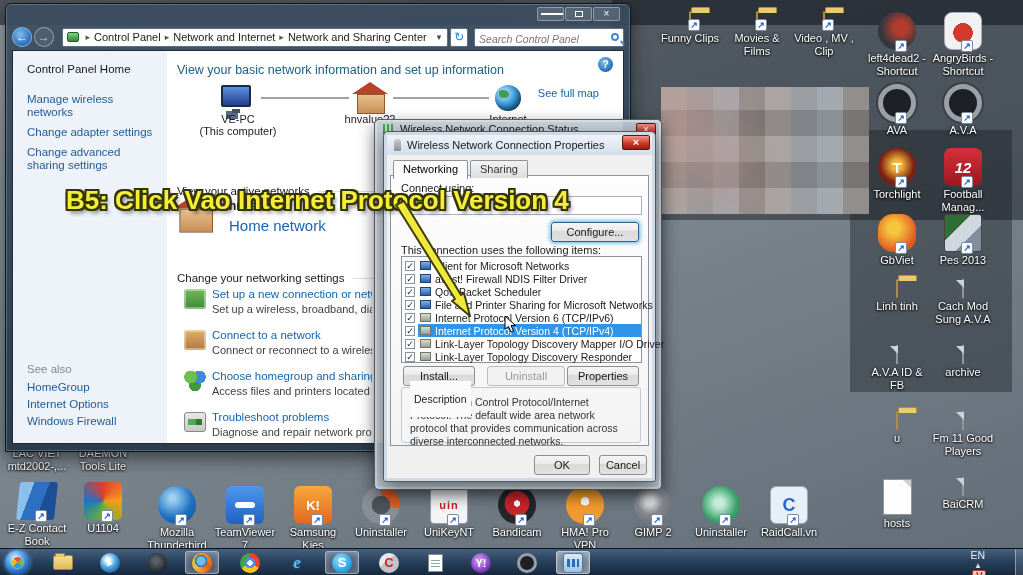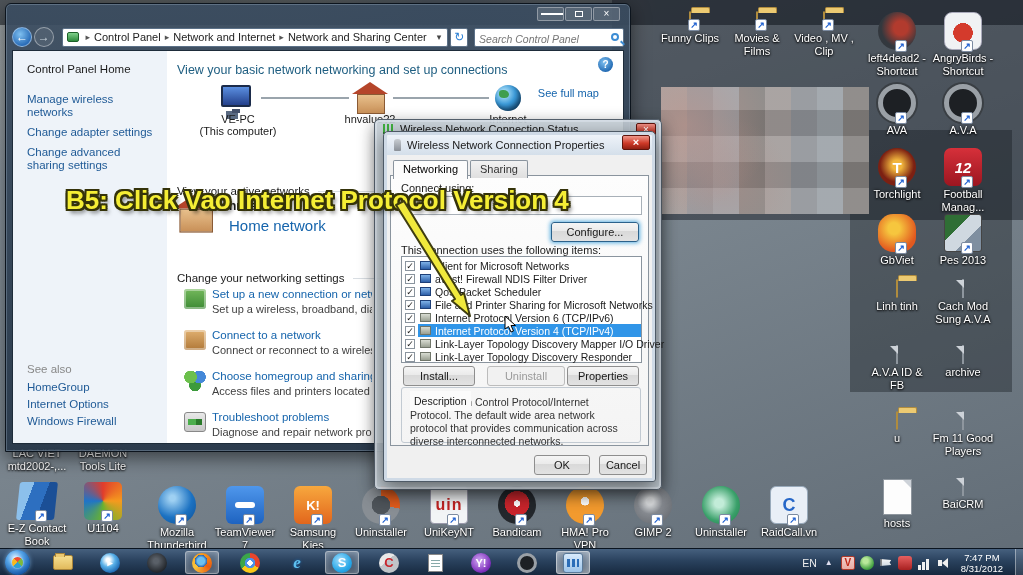--- a/index.html
+++ b/index.html
@@ -43,21 +43,21 @@
   .i-fm { background:linear-gradient(#d6303a,#9c1620); font-style:italic; }
   .i-gb { background:radial-gradient(circle at 42% 38%, #f6c63e 18%, #e2591f 70%); border-radius:40%; }
   .i-pes { background:linear-gradient(135deg,#2f6e35 0 35%, #cfd8e0 35% 65%, #7f8fa0 65%); border:1px solid #444; border-radius:3px; }
   .i-ez { background:linear-gradient(105deg,#8cc0ec 30%, #2d6fc0 30% 62%, #1b4f96 62%); transform:skewX(-6deg); border-radius:3px; }
   .i-u1104 { background:conic-gradient(#e03c2c,#f59a1e,#69b32e,#1f74c8,#e03c2c); border-radius:5px; }
   .i-tb { background:radial-gradient(circle at 38% 32%, #9ed0f2 8%, #1c72c2 55%, #0d4d92); }
   .i-tv { background:linear-gradient(#4f97ec,#1e63c0); border-radius:6px; }
   .i-tv::after { content:""; width:20px; height:6px; background:#fff; border-radius:3px; }
   .i-kies { background:linear-gradient(#f7a83e,#e2661c); border-radius:6px; font-size:13px; }
   .i-ps { background:radial-gradient(circle, #4e545a 0 34%, transparent 35%), conic-gradient(#e05c1d 0 28%, #888e94 0); }
-  .i-uni { background:#f2f4f6; border:1px solid #99a; border-radius:4px; color:#c02424; font-size:16px; letter-spacing:1px; }
+  .i-uni { background:#f2f4f6; border:1px solid #99a; border-radius:4px; color:#c02424; font-size:11px; letter-spacing:1px; }
   .i-band { background:radial-gradient(circle at 50% 46%, #ffffff 11%, #c8252c 12% 44%, #23272c 45%); }
   .i-hma { background:radial-gradient(circle at 50% 40%, #fff 14%, #f29a2e 15% 72%, #c8770f); }
   .i-gimp { background:radial-gradient(circle at 42% 40%, #d8dadc 12%, #85898f 40%, #5d6167); }
   .i-unin { background:radial-gradient(circle at 45% 45%, #c2ecd8 15%, #3aa06a 60%, #1f7a48); }
   .i-rc { background:#e9eff7; border:1px solid #9ab; border-radius:6px; color:#2667c8; font-size:18px; }
   .i-sliver-a { width:40px; height:7px; margin-top:30px; background:linear-gradient(90deg,#c03028 40%,#f2f2f2 40%); border:1px solid #666; }
   .i-sliver-b { width:40px; height:7px; margin-top:30px; background:linear-gradient(90deg,#3f84d2 55%,#e8e8e8 55%); border:1px solid #666; }
   .i-hosts { width:29px; height:36px; margin-top:1px; background:#fdfdfd; border:1px solid #8e969e; }
   .i-hosts::before { content:""; position:absolute; top:0; right:0; border-style:solid; border-width:0 8px 8px 0; border-color:transparent #cdd2d8 transparent transparent; }
 
@@ -158,21 +158,21 @@
   .lrow { position:relative; height:13px; display:flex; align-items:center; padding-left:3px; }
   .cb { width:10px; height:10px; background:#fff; border:1px solid #8a949e; font-size:9px; line-height:9px; text-align:center; color:#222; flex:0 0 auto; }
   .bar { display:flex; align-items:center; flex:1; height:13px; margin-left:3px; padding-left:2px; }
   .lrow.sel .bar { background:#3095e8; }
   .li-ico { width:11px; height:9px; flex:0 0 auto; margin-right:4px; }
   .li-ico.blue { background:linear-gradient(#7fb2e8,#2d5fa8); border:1px solid #1d3f78; }
   .li-ico.gray { background:linear-gradient(#d8dcd2,#9aa092); border:1px solid #70766a; }
   .li-label { font-size:10.5px; color:#1a1a1a; white-space:nowrap; }
   .lrow.sel .li-label { color:#fff; }
   .groupbox { position:absolute; left:10px; top:211px; width:240px; height:56px; border:1px solid #c2cad2; border-radius:3px; }
-  .gb-label { position:absolute; left:8px; top:-7px; background:#fbfbfb; padding:4px 4px; font-size:10.5px; color:#1a1a1a;margin-top:10px; }
+  .gb-label { position:absolute; left:8px; top:-7px; background:#fbfbfb; padding:12px 4px; font-size:10.5px; color:#1a1a1a; }
   .gb-text { padding:8px 8px 0 8px; font-size:10.5px; line-height:13px; color:#333; }
 
   
   .banner { position:absolute; left:66px; top:185px; z-index:50; font-size:26px; font-weight:bold; letter-spacing:0px; color:#f5ee35; white-space:nowrap;
     text-shadow:-2px -2px 0 #35330a, 2px -2px 0 #35330a, -2px 2px 0 #35330a, 2px 2px 0 #35330a, 0 -2px 0 #35330a, 0 2px 0 #35330a, -2px 0 0 #35330a, 2px 0 0 #35330a, 3px 4px 4px rgba(0,0,0,.55); }
   .ptr-svg { position:absolute; left:0; top:0; z-index:60; pointer-events:none; }
 
   
   .taskbar { position:absolute; left:0; top:548px; width:1023px; height:27px; z-index:40;
     background:linear-gradient(#46607e,#2a425e 45%,#16283e); border-top:1px solid #0a1420; }
@@ -191,21 +191,21 @@
   .ti-chrome { border-radius:50%; background:radial-gradient(circle, #fff 18%, #4a90e8 19% 36%, transparent 37%), conic-gradient(#e8452c 0 33%, #f8c818 0 66%, #3ba54a 0); }
   .ti-ie { color:#5ec0f0; font-size:17px; font-style:italic; font-family:"Liberation Serif",serif; text-shadow:0 0 3px #1b66b0; }
   .ti-skype { border-radius:50%; background:radial-gradient(circle at 40% 35%, #8ed4f8 10%, #28a8e8 60%, #1b7fc0); color:#fff; font-size:13px; }
   .ti-cc { border-radius:50%; background:linear-gradient(140deg,#e8e8e8 40%, #c0c4c8 40%); color:#c8252c; font-size:13px; }
   .ti-note { width:15px; height:18px; background:#fff; border:1px solid #888; }
   .ti-note::after { content:""; display:block; margin:3px 2px 0; height:11px; background:repeating-linear-gradient(transparent 0 2px, #8aa 2px 3px); }
   .ti-ym { border-radius:50%; background:radial-gradient(circle at 42% 38%, #c090e8 15%, #7a2ab8 70%); color:#fff; font-size:11px; }
   .ti-ava { border-radius:50%; background:#1d2024; border:3px solid #9aa0a6; }
   .ti-cp { background:linear-gradient(#d8eafc,#9cc3e8); border:1px solid #5a7a9a; border-radius:3px; }
   .ti-cp::after { content:""; width:12px; height:8px; background:repeating-linear-gradient(90deg,#2a6db8 0 3px, transparent 3px 5px); }
-  .tray { position:absolute; right:10px; top:0; height:27px; display:flex; align-items:center; }
+  .tray { position:absolute; right:10px; top:0; height:27px; display:flex; align-items:center;flex-direction:column; }
   .tray-lang { color:#eee; font-size:10.5px; margin-right:8px; }
   .tray-exp { color:#dde; font-size:8px; margin-right:8px; }
   .tri { width:14px; height:14px; margin-right:5px; display:flex; align-items:center; justify-content:center; }
   .tri-v { background:linear-gradient(#f2d0cc,#e8aca4); border:1px solid #b03a2c; color:#c02818; font-size:10px; font-weight:bold; border-radius:2px; }
   .tri-idm { border-radius:50%; background:radial-gradient(circle at 40% 35%, #b8e89a 20%, #3f9e3f 70%); }
   .tri-flag { position:relative; }
   .tri-flag::after { content:""; width:9px; height:7px; background:linear-gradient(#f8f8f8,#d0d8e0); clip-path:polygon(0 0,100% 15%,85% 50%,100% 85%,0 100%); border-left:2px solid #888; }
   .tri-lock { background:linear-gradient(#e86060,#a82020); border-radius:3px; }
   .tri-sig { align-items:flex-end; }
   .tri-sig i { width:3px; background:#f0f0f0; margin-right:1px; display:block; }
@@ -397,21 +397,21 @@
         <div class="sb-link">Manage wireless networks</div>
         <div class="sb-link">Change adapter settings</div>
         <div class="sb-link">Change advanced sharing settings</div>
         <div class="sb-seealso">See also</div>
         <div class="sb-sub1">HomeGroup</div>
         <div class="sb-sub2">Internet Options</div>
         <div class="sb-sub3">Windows Firewall</div>
       </div>
       <div class="main">
         <span class="helpico">?</span>
-        <div class="main-title">View your basic network networking and set up connections</div>
+        <div class="main-title">View your basic network information and set up information</div>
         <div class="map">
           <span class="monitor"></span>
           <span class="mapline l1"></span>
           <span class="house"></span>
           <span class="mapline l2"></span>
           <span class="globe"></span>
           <span class="maplabel" style="left:16px;width:90px"><span>VE-PC</span><br><span>(This computer)</span></span>
           <span class="maplabel" style="left:148px;width:90px"><span>hnvalue?2</span></span>
           <span class="maplabel" style="left:286px;width:90px"><span>Internet</span></span>
           <span class="fullmap">See full map</span>

